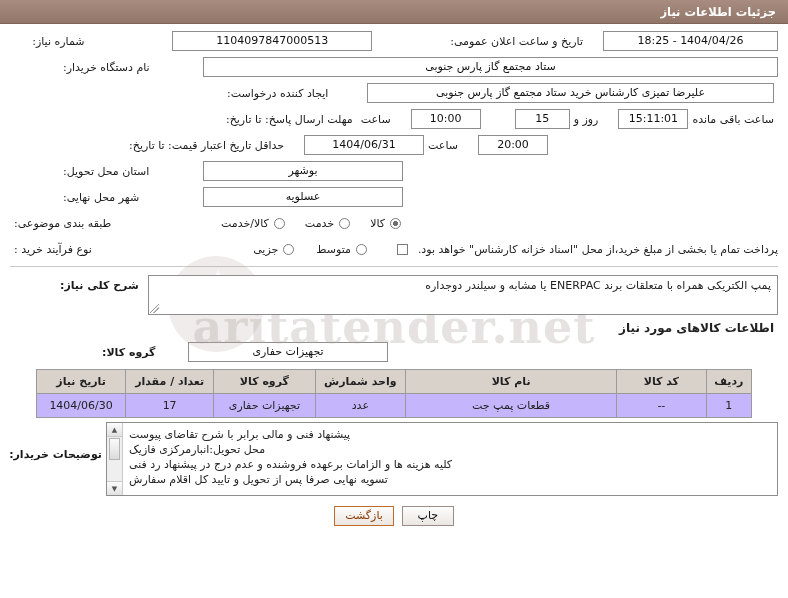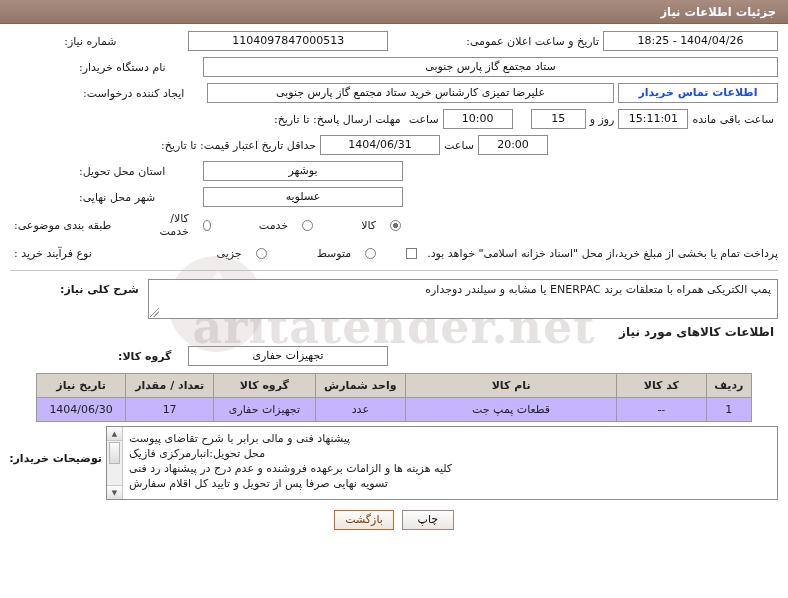--- a/index.html
+++ b/index.html
@@ -56,20 +56,21 @@
     border: 1px solid #8d8d8d;
     background: #ffffff;
     height: 20px;
     line-height: 18px;
     padding: 0 6px;
     font-size: 11px;
     text-align: center;
     color: #111;
     white-space: nowrap;
     overflow: hidden;
+    margin-left: 16px;
   }
   .fld.blue { color: #1d4ed8; }
   .sep { width: 10px; }
   .w-200 { width: 200px; }
   .w-175 { width: 175px; }
   .w-160 { width: 160px; }
   .w-120 { width: 120px; }
   .w-70  { width: 70px; }
   .w-55  { width: 55px; }
 
@@ -77,21 +78,21 @@
   .radio {
     display: inline-block;
     width: 11px; height: 11px;
     border-radius: 50%;
     border: 1px solid #7b7b7b;
     background: #fff;
     vertical-align: -1px;
     margin: 0 2px;
   }
   .radio.on { background: radial-gradient(#6f6f6f 0 36%, #fff 40%); }
-  .radio-grp { display: flex; align-items: center; gap: 12px; margin-left: 28px; }
+  .radio-grp { display: flex; align-items: center; gap: 3px; }
   .chk {
     display: inline-block;
     width: 11px; height: 11px;
     border: 1px solid #7b7b7b;
     background: #fff;
     vertical-align: -1px;
   }
 
   
   .hr {
@@ -262,21 +263,20 @@
       <div class="fld w-200" style="margin-right:64px;">1104097847000513</div>
       <div class="lbl w-right">شماره نیاز:</div>
     </div>
 
     <div class="row">
       <div class="fld" style="width:575px;">ستاد مجتمع گاز پارس جنوبی</div>
       <div class="lbl w-right">نام دستگاه خریدار:</div>
     </div>
 
     <div class="row">
-      <div class="fld blue w-160" style="font-weight:bold;">اطلاعات تماس خریدار</div>
       <div class="sep" style="width:4px;"></div>
       <div class="fld" style="width:407px;">علیرضا تمیزی کارشناس خرید ستاد مجتمع گاز پارس جنوبی</div>
       <div class="lbl w-right">ایجاد کننده درخواست:</div>
     </div>
 
     <div class="row">
       <div class="lbl">ساعت باقی مانده</div>
       <div class="fld w-70">15:11:01</div>
       <div class="lbl">روز و</div>
       <div class="fld w-55">15</div>
@@ -316,21 +316,21 @@
         <div class="radio-grp">
           <span class="radio"></span>
           <span>کالا/خدمت</span>
         </div>
       </div>
       <div class="lbl w-right" style="margin-right:auto;">طبقه بندی موضوعی:</div>
     </div>
 
     <div class="row">
       <div style="display:flex;align-items:center;gap:10px;">
-        <span>پرداخت تمام یا بخشی از مبلغ خرید،از محل "اسناد خزانه اسلامی" خواهد بود.</span>
+        <span>پرداخت تمام یا بخشی از مبلغ خرید،از محل "اسناد خزانه کارشناس" خواهد بود.</span>
         <span class="chk"></span>
       </div>
       <div style="display:flex;align-items:center;gap:20px;margin-right:28px;">
         <div class="radio-grp">
           <span class="radio"></span>
           <span>متوسط</span>
         </div>
         <div class="radio-grp">
           <span class="radio"></span>
           <span>جزیی</span>

